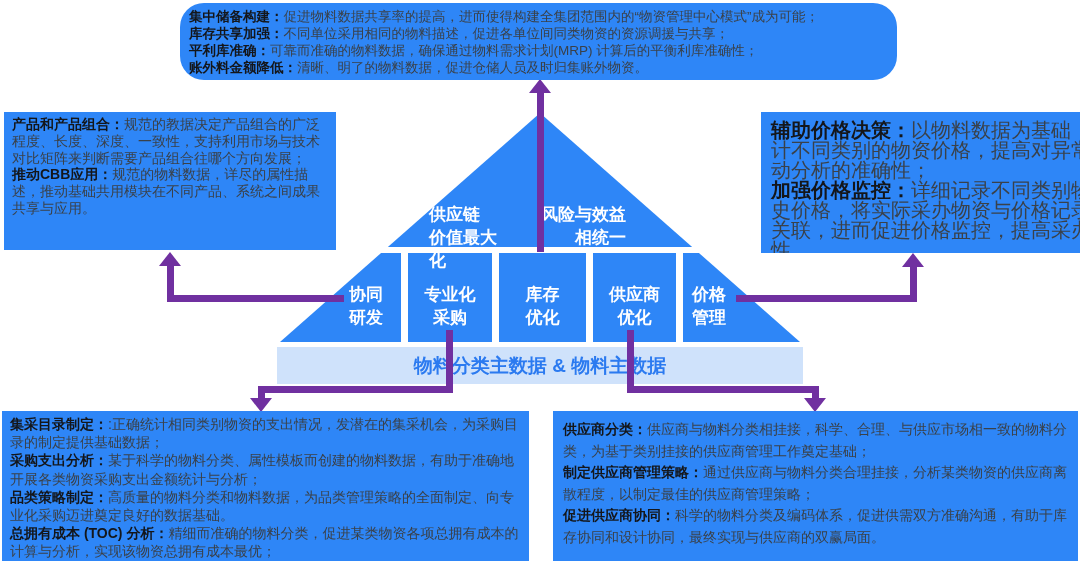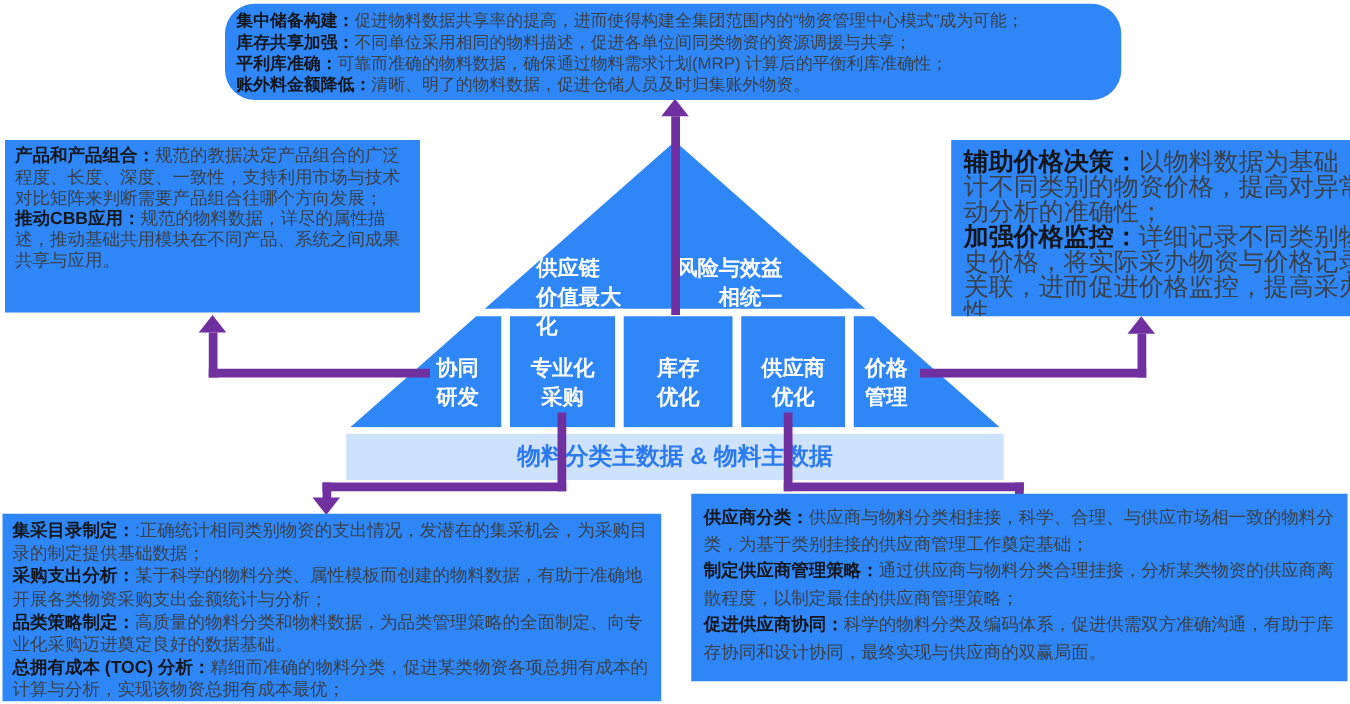--- a/index.html
+++ b/index.html
@@ -13,21 +13,21 @@
     position:absolute; box-sizing:border-box; overflow:hidden;
     background:var(--blue,#2e86f7);
     color:var(--body-text,#3a4149);
   }
   .box p { margin:0; }
   .box b { color:var(--head-text,#14161a); font-weight:bold; }
   .box-top    { left:180px; top:3px;   width:717px; height:77px;  padding:5px 9px;  font-size:13.5px; line-height:17px;border-radius:24px; }
   .box-left   { left:4px;   top:112px; width:332px; height:138px; padding:4px 8px;  font-size:14px;   line-height:16.8px; }
   .box-right  { left:761px; top:112px; width:404px; height:141px; padding:8px 10px; font-size:20px;   line-height:20px; }
   .box-bl     { left:2px;   top:411px; width:527px; height:150px; padding:4px 8px;  font-size:14px;   line-height:18.2px; }
-  .box-br     { left:553px; top:395px; width:525px; height:150px; padding:8px 10px; font-size:14px;   line-height:21.5px; }
+  .box-br     { left:553px; top:411px; width:525px; height:150px; padding:8px 10px; font-size:14px;   line-height:21.5px; }
   
   .triangle {
     position:absolute; left:280px; top:113px; width:520px; height:229px;
     background:var(--blue,#2e86f7);
     -webkit-clip-path:polygon(50% 0,0 100%,100% 100%);
     clip-path:polygon(50% 0,0 100%,100% 100%);
     z-index:1;
   }
   .divider-h { position:absolute; left:339px; top:247px; width:392px; height:6px; background:#ffffff; z-index:2; }
   .gap-v { position:absolute; top:247px; width:7px; height:95px; background:#ffffff; z-index:2; }

